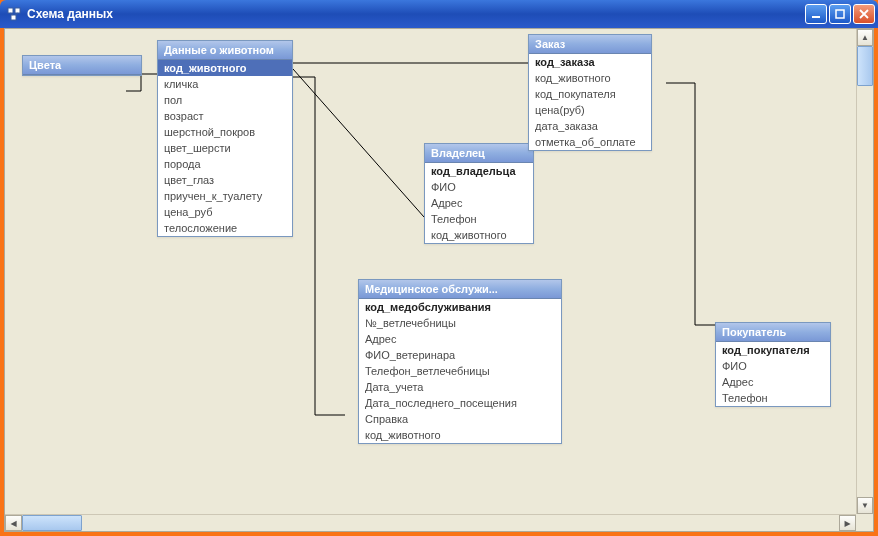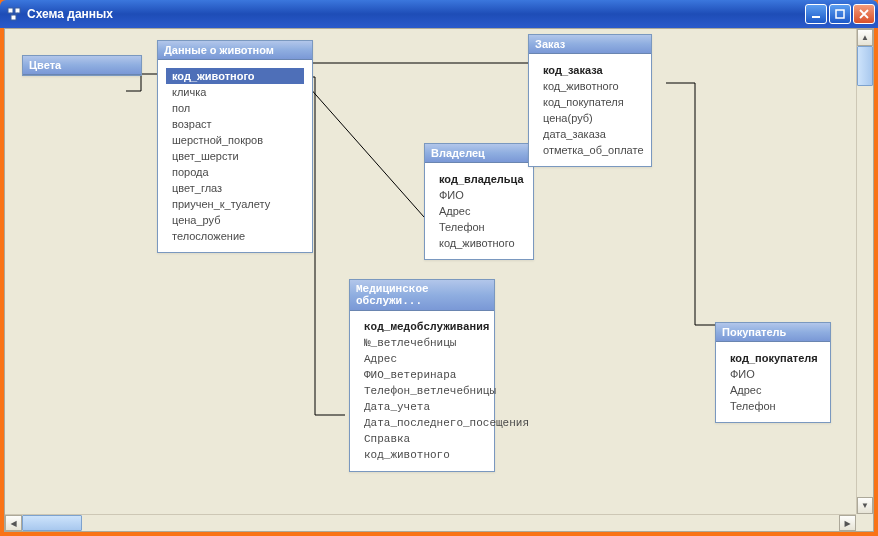--- a/index.html
+++ b/index.html
@@ -10,21 +10,21 @@
   .titlebar .title { flex: 1; }
   .win-btns { display: flex; gap: 2px; }
   .win-btn { width: 22px; height: 20px; border: 1px solid #fff; border-radius: 3px; display: flex; align-items: center; justify-content: center; font-family: Arial; font-size: 12px; font-weight: bold; cursor: pointer; }
   .win-btn.min, .win-btn.max { background: linear-gradient(to bottom,#5c9ef0,#1d59c8); color:#fff; }
   .win-btn.close { background: linear-gradient(to bottom,#f49b7a,#d9502a); color:#fff; }
   .canvas-wrap { position: absolute; top: 28px; left: 4px; right: 4px; bottom: 4px; background: #ece9d8; border: 1px solid #aca899; }
   .canvas { position: absolute; top:0; left:0; right:17px; bottom:17px; background: #ece9d8; overflow: hidden; }
   .svg-lines { position: absolute; top:0; left:0; width: 100%; height: 100%; pointer-events:none; }
   .table-box { position: absolute; border: 1px solid #7a98bf; background: #fff; box-shadow: 0 1px 2px rgba(0,0,0,0.08); }
   .table-head { background: linear-gradient(to bottom,#b2c6ea 0%, #8faee0 50%, #7a98d6 100%); color: #fff; font-weight: bold; padding: 3px 6px; font-size: 11px; border-bottom: 1px solid #6a85b0; cursor: move; }
-  .table-body { padding: 8px; }
+  .table-body { padding: 0; }
   .field { padding: 1px 6px; color: #4a4a4a; line-height: 14px; white-space: nowrap; }
   .field.key { font-weight: bold; color: #222; }
   .field.selected { background: #4e6fb8; color: #fff; }
   
   .vscroll { position: absolute; top:0; right:0; width:17px; bottom:17px; background: #ece9d8; border-left:1px solid #cdc7b5; }
   .vscroll .arrow { height:17px; background: linear-gradient(to bottom,#fdfdfb,#e7e4d6); border:1px solid #aca899; display:flex; align-items:center; justify-content:center; font-size:8px; color:#555; cursor:pointer; }
   .vscroll .track { position:absolute; top:17px; bottom:17px; left:0; right:0; }
   .vscroll .thumb { position:absolute; top:0; left:0; right:0; height:40px; background: linear-gradient(to right,#cde3fb,#a8c8ee); border:1px solid #7da2ce; cursor:pointer; border-radius:1px;}
   .vscroll .arrow.dn { position:absolute; bottom:0; left:0; right:0; }
   .hscroll { position: absolute; left:0; bottom:0; right:17px; height:17px; background:#ece9d8; border-top:1px solid #cdc7b5; }
@@ -80,21 +80,21 @@
 
         <path d="M288 48 L310 48 L310 386 L340 386" stroke="#000" fill="none"></path>
 
         <path d="M661 54 L690 54 L690 296 L710 296" stroke="#000" fill="none"></path>
       </svg>
 
       <div class="table-box" style="left:17px; top:26px; width:120px;">
         <div class="table-head">Цвета</div>
       </div>
 
-      <div class="table-box" style="left:152px; top:11px; width:156px;">
+      <div class="table-box" style="left:152px; top:11px; width:136px;">
         <div class="table-head">Данные о животном</div>
         <div class="table-body">
           <div class="field key selected">код_животного</div>
           <div class="field">кличка</div>
           <div class="field">пол</div>
           <div class="field">возраст</div>
           <div class="field">шерстной_покров</div>
           <div class="field">цвет_шерсти</div>
           <div class="field">порода</div>
           <div class="field">цвет_глаз</div>
@@ -120,21 +120,21 @@
         <div class="table-body">
           <div class="field key">код_заказа</div>
           <div class="field">код_животного</div>
           <div class="field">код_покупателя</div>
           <div class="field">цена(руб)</div>
           <div class="field">дата_заказа</div>
           <div class="field">отметка_об_оплате</div>
         </div>
       </div>
 
-      <div class="table-box" style="left:344px; top:250px; width:146px;font-family:Liberation Mono, monospace;">
+      <div class="table-box" style="left:353px; top:250px; width:204px;">
         <div class="table-head">Медицинское обслужи...</div>
         <div class="table-body">
           <div class="field key">код_медобслуживания</div>
           <div class="field">№_ветлечебницы</div>
           <div class="field">Адрес</div>
           <div class="field">ФИО_ветеринара</div>
           <div class="field">Телефон_ветлечебницы</div>
           <div class="field">Дата_учета</div>
           <div class="field">Дата_последнего_посещения</div>
           <div class="field">Справка</div>

